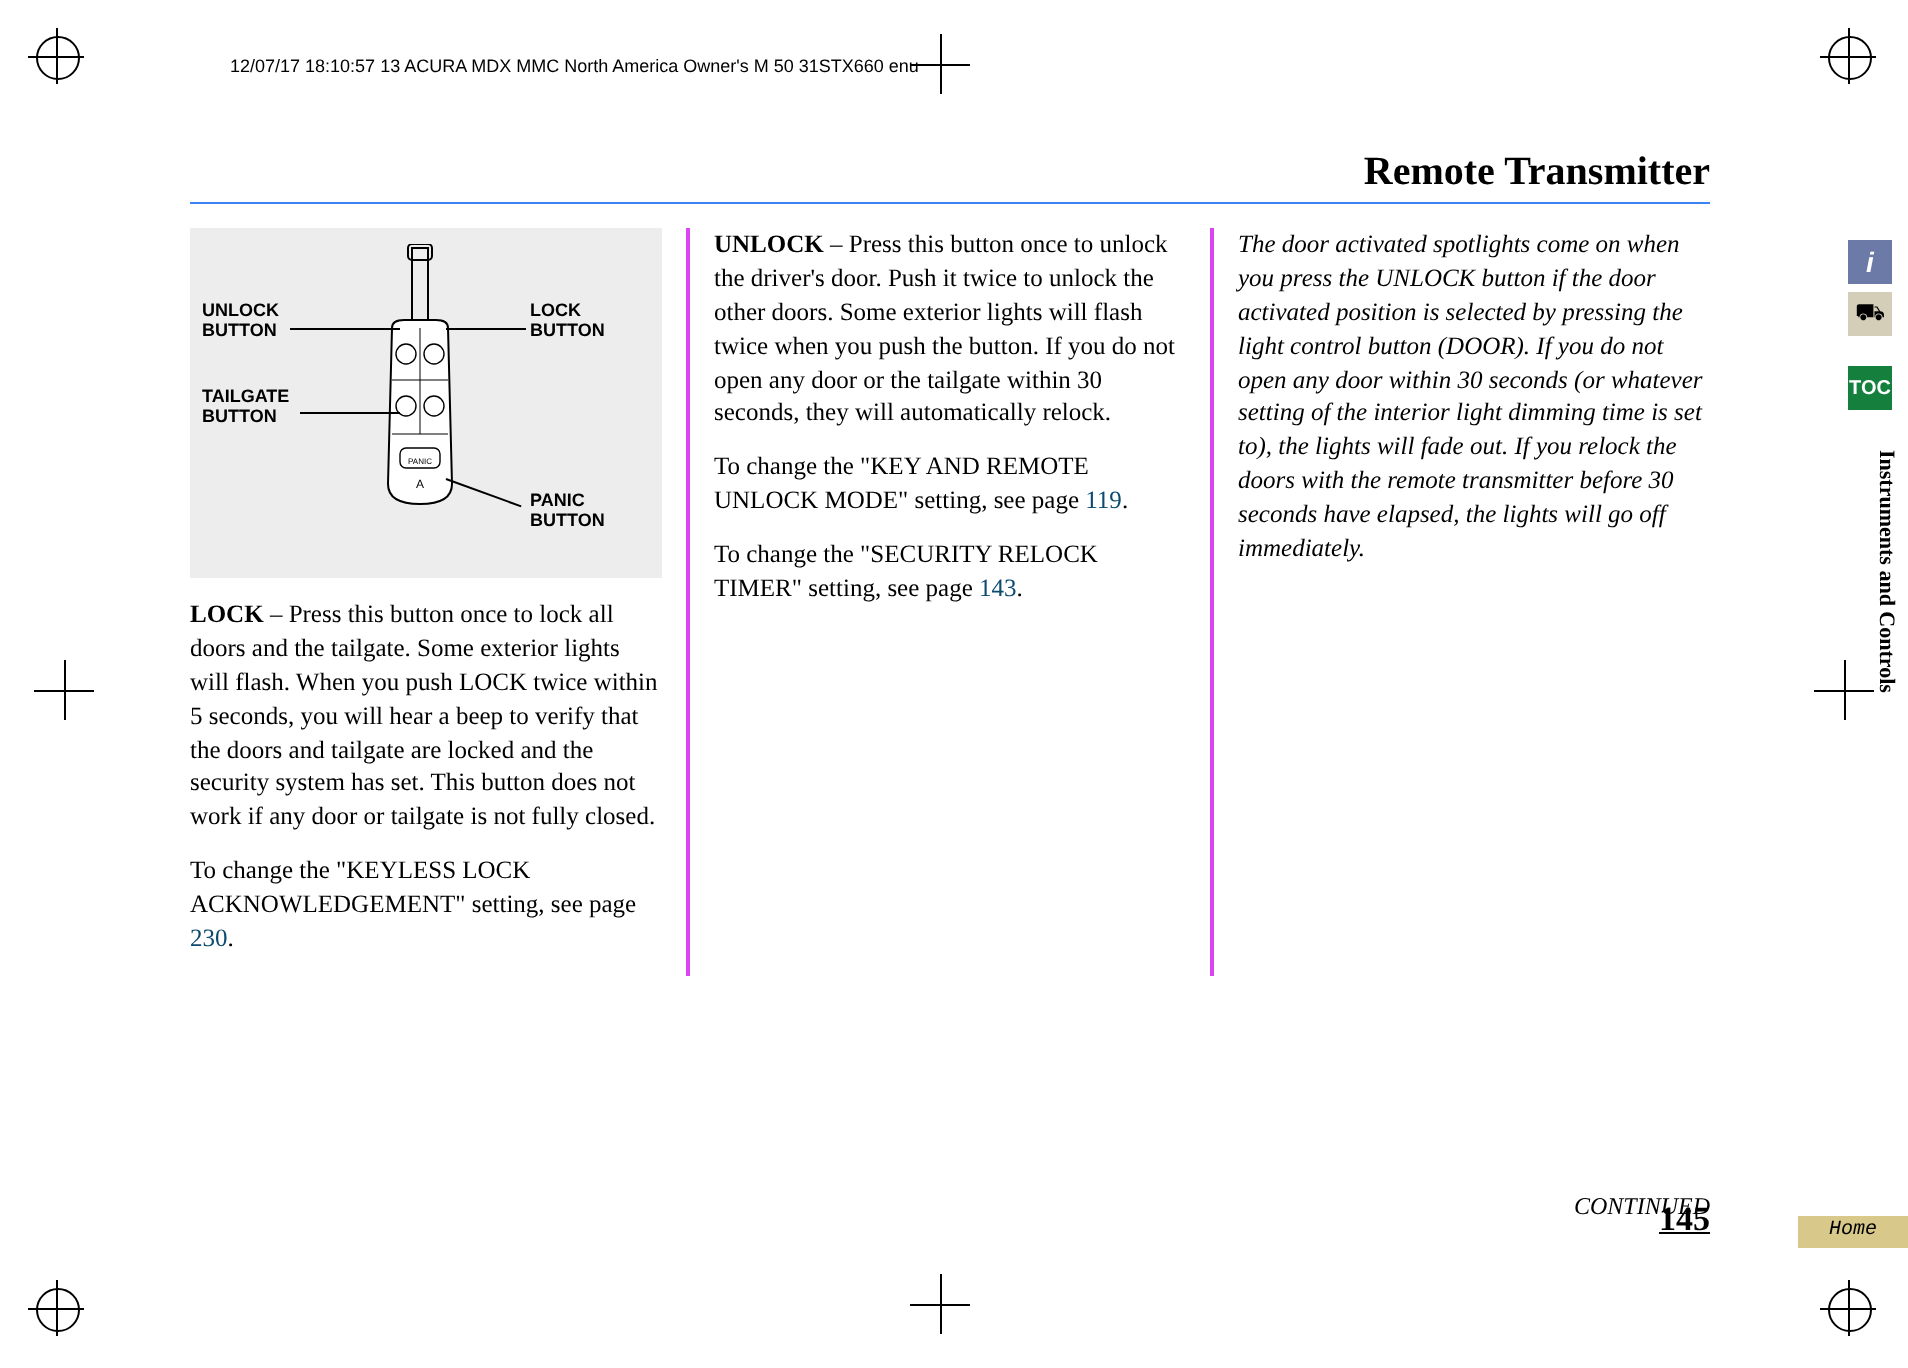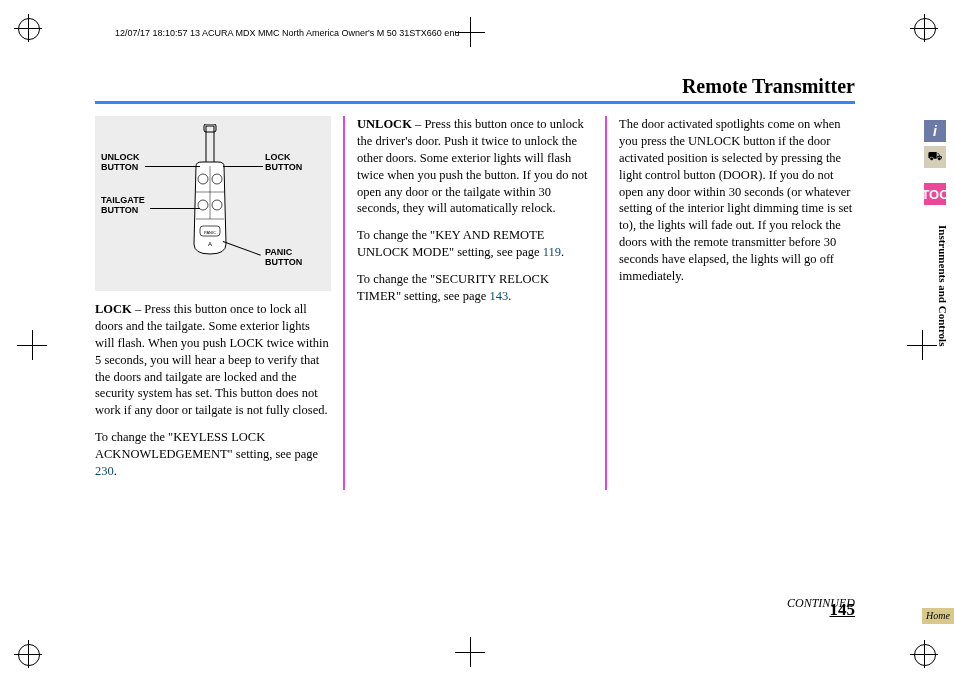--- a/index.html
+++ b/index.html
@@ -56,36 +56,36 @@
       position: absolute;
       left: 95px;
       top: 75px;
       width: 760px;
       height: 540px;
     }
     .page-title {
       text-align: right;
       font-size: 20px;
       font-weight: bold;
-      border-bottom: 3px solid #3b82f6;
+      border-bottom: 1px solid #3b82f6;
       padding-bottom: 3px;
       margin-bottom: 12px;
     }
     .columns {
       display: flex;
       gap: 0;
     }
     .col {
       flex: 1;
       padding: 0 12px;
       font-size: 12.5px;
       line-height: 1.35;
     }
     .col:first-child { padding-left: 0; }
-    .col:last-child { padding-right: 0; }
+    .col:last-child { padding-right: 0; font-style: italic; }
     .col + .col { border-left: 2px solid #d946ef; }
     .col p { margin: 0 0 10px 0; text-align: left; }
     .diagram {
       background: #ededed;
       height: 175px;
       position: relative;
       margin-bottom: 10px;
     }
     .key-fob {
       position: absolute;
@@ -132,37 +132,37 @@
       width: 22px;
       height: 22px;
       margin-bottom: 4px;
       display: flex;
       align-items: center;
       justify-content: center;
       font-family: Arial, sans-serif;
     }
     .tab-info { background: #6b7aa6; color: #fff; font-style: italic; font-weight: bold; font-size: 14px; }
     .tab-car { background: #d4cdb8; font-size: 12px; }
-    .tab-toc { background: #ec4899; color: #fff; font-weight: bold; font-size: 13px; margin-top: 15px; }
+    .tab-toc { background: #15803d; color: #fff; font-weight: bold; font-size: 10px; margin-top: 15px; }
     .side-label {
       position: absolute;
       right: 5px;
       top: 225px;
       writing-mode: vertical-rl;
       font-size: 11px;
       font-weight: bold;
     }
     .home-tab {
       position: absolute;
       right: 0;
       bottom: 60px;
-      width: 32px;
+      width: 55px;
       height: 16px;
       background: #d8c88a;
-      font-family: Liberation Serif, serif;
+      font-family: Liberation Mono, monospace;
       font-size: 10px;
       font-style: italic;
       text-align: center;
       line-height: 16px;
     }
   </style>
 </head>
 <body>
 
 <div class="print-header">12/07/17 18:10:57 13 ACURA MDX MMC North America Owner's M 50 31STX660 enu</div>

